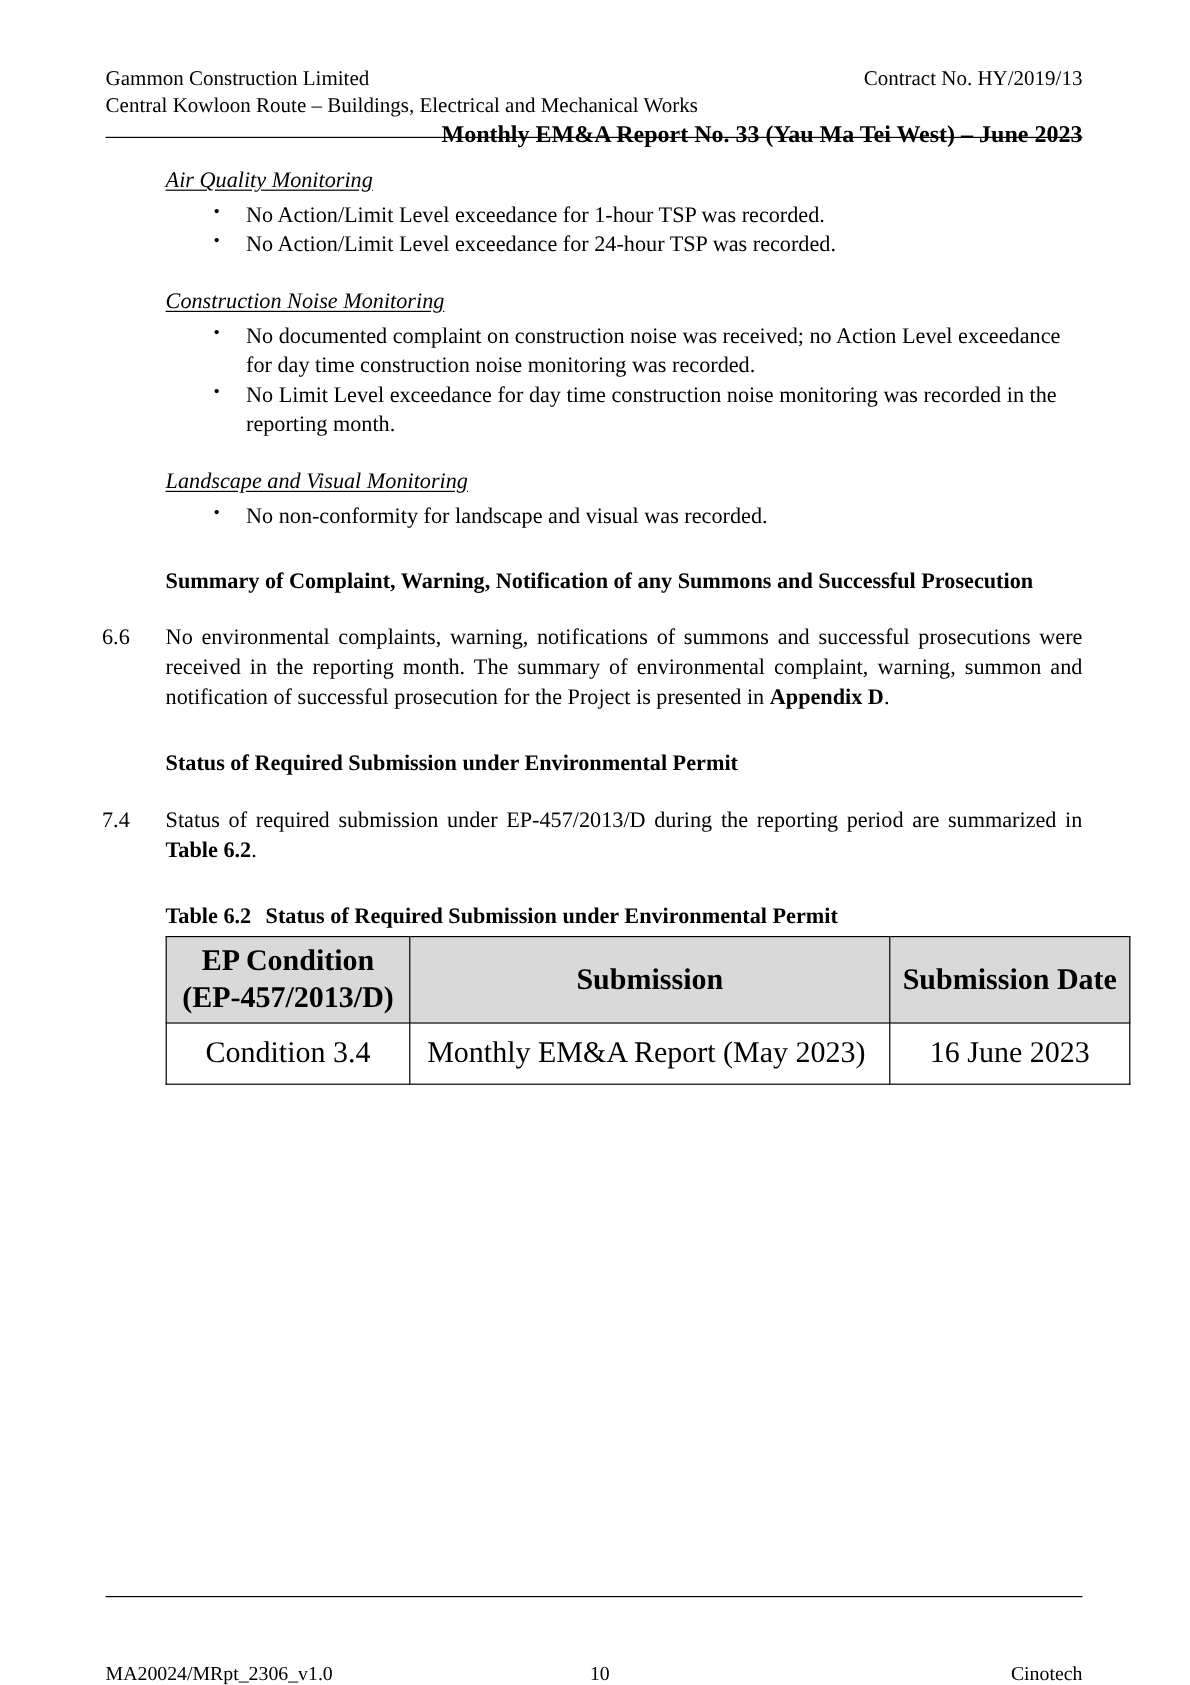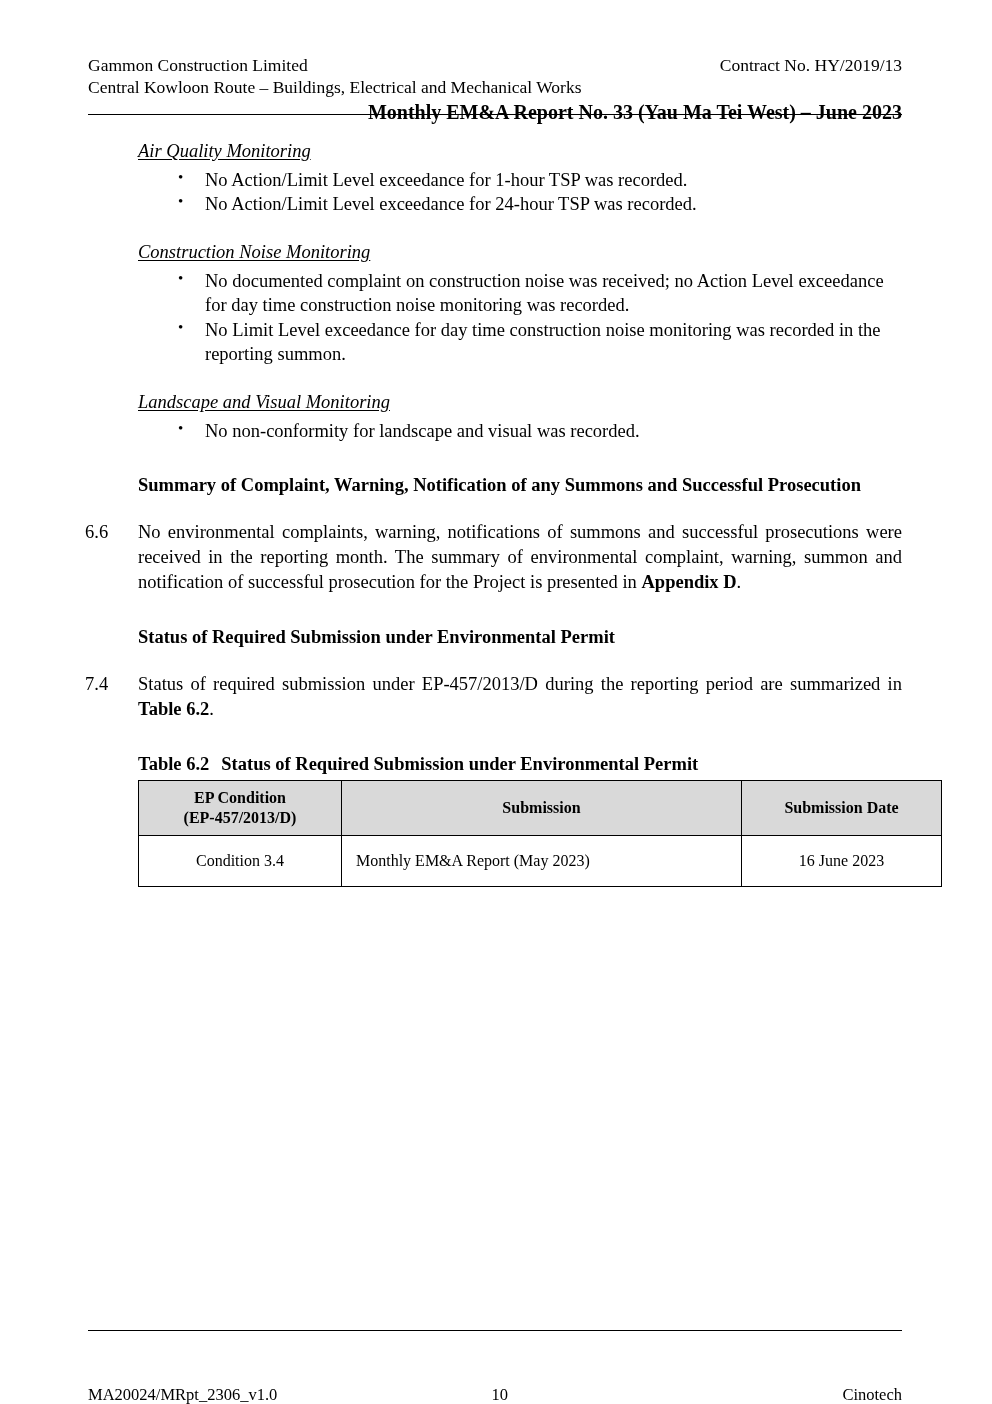--- a/index.html
+++ b/index.html
@@ -141,21 +141,21 @@
     margin-bottom: 4px;
     white-space: nowrap;
   }
   .cap-gap { display: inline-block; width: 12px; }
 
   table.data-table {
     margin-left: 53px;
     width: 764px;
     border-collapse: collapse;
     table-layout: fixed;
-    font-size: 16px;
+    font-size: 25px;
   }
   table.data-table th,
   table.data-table td {
     border: 1.3px solid #000;
     padding: 0;
     vertical-align: middle;
   }
   table.data-table thead th {
     background: #d9d9d9;
     font-weight: bold;
@@ -223,21 +223,21 @@
     <ul class="bullets">
       <li>No Action/Limit Level exceedance for 1-hour TSP was recorded.</li>
       <li>No Action/Limit Level exceedance for 24-hour TSP was recorded.</li>
     </ul>
 
     <div class="gap-md"></div>
 
     <div class="sub-heading">Construction Noise Monitoring</div>
     <ul class="bullets">
       <li>No documented complaint on construction noise was received; no Action Level exceedance for day time construction noise monitoring was recorded.</li>
-      <li>No Limit Level exceedance for day time construction noise monitoring was recorded in the reporting summon.</li>
+      <li>No Limit Level exceedance for day time construction noise monitoring was recorded in the reporting month.</li>
     </ul>
 
     <div class="gap-md"></div>
 
     <div class="sub-heading">Landscape and Visual Monitoring</div>
     <ul class="bullets">
       <li>No non-conformity for landscape and visual was recorded.</li>
     </ul>
 
     <div class="gap-lg"></div>

